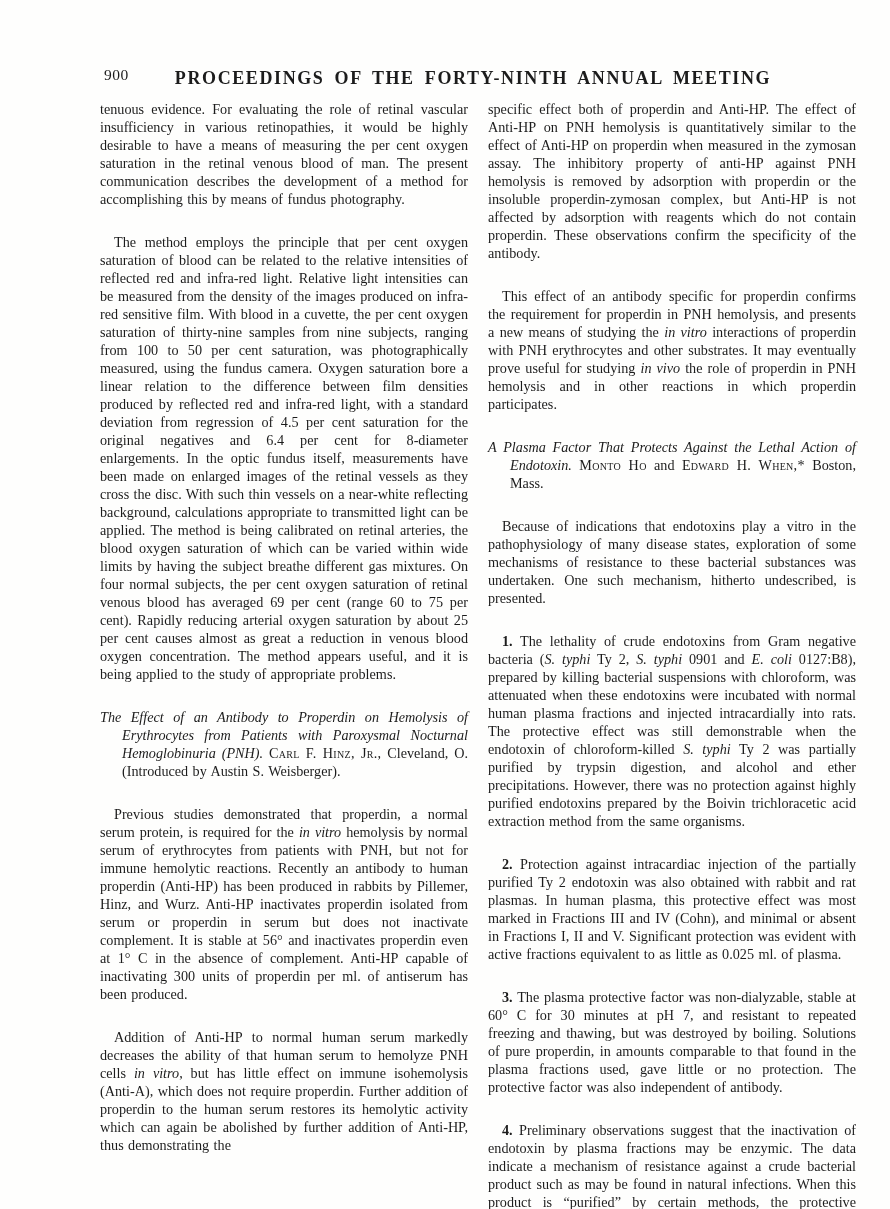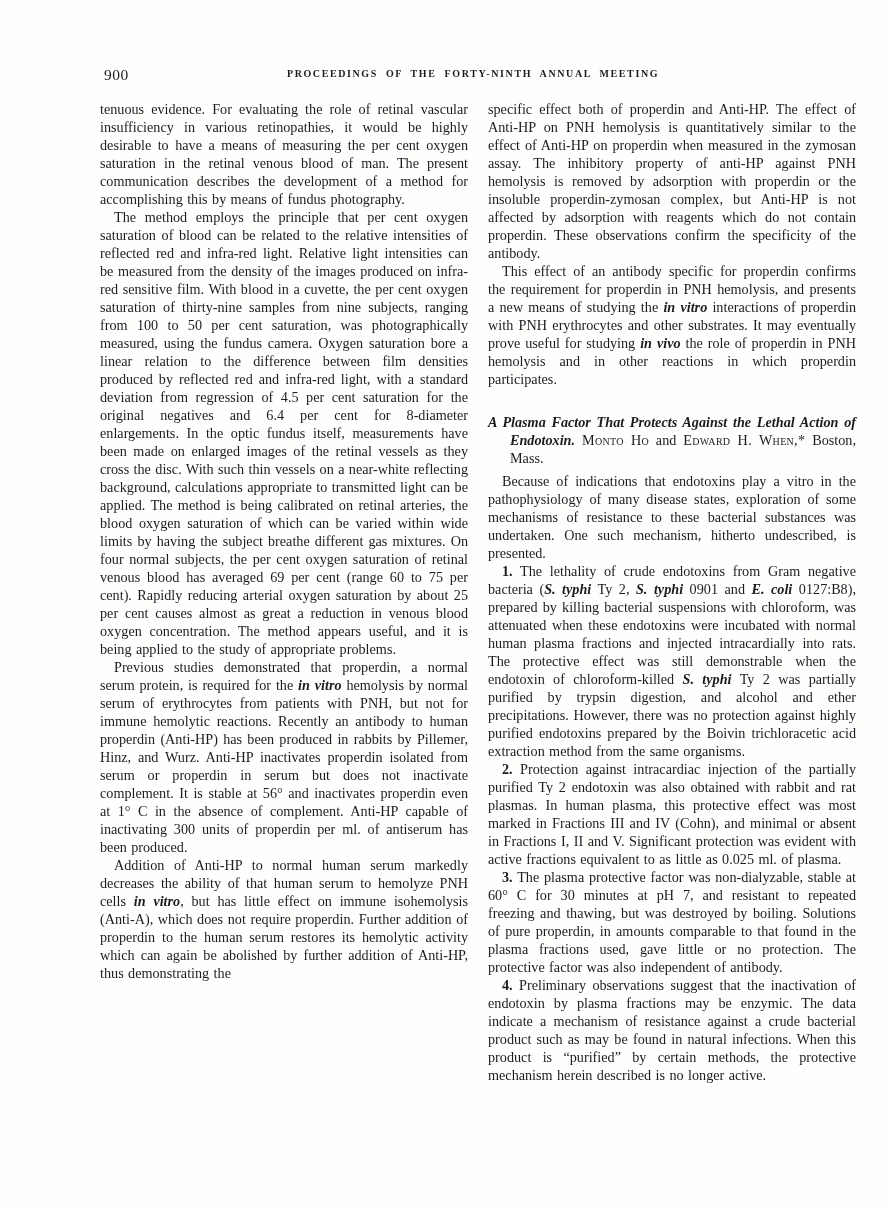--- a/index.html
+++ b/index.html
@@ -29,58 +29,59 @@
     top: 0;
     font-size: 15.5px;
     letter-spacing: 0.5px;
   }
   .running-head {
     position: absolute;
     left: 0;
     right: 0;
     top: 2px;
     text-align: center;
-    font-size: 10px;
+    font-size: 18px;
     font-weight: bold;
     letter-spacing: 1.6px;
     word-spacing: 4px;
   }
   .text-column {
     position: absolute;
     top: 100px;
     width: 368px;
     font-size: 14.2px;
     line-height: 18px;
     text-align: justify;
     word-spacing: 0.06em;
   }
   .col-left  { left: 100px; }
   .col-right { left: 488px; }
   .text-column p { margin: 0; }
-  .text-column p.indent { text-indent: 14px; }
+  .text-column p.indent { text-indent: 14px; margin-top: 25px; }
   .text-column p.heading {
     margin: 25px 0 5px 0;
     padding-left: 22px;
     text-indent: -22px;
   }
-  .i  { font-style: italic; font-weight: bold; }
+  .i  { font-style: italic; }
   .sc { font-variant: small-caps; letter-spacing: 0.3px; margin-top: 28px; }
   .b  { font-weight: bold; }
 </style>
 </head>
 <body>
 
 <div class="scan-page">
   <div class="page-header">
     <span class="page-number">900</span>
     <span class="running-head">PROCEEDINGS OF THE FORTY-NINTH ANNUAL MEETING</span>
   </div>
   <div class="text-column col-left">
       <p class="para"><span>tenuous evidence. For evaluating the role of retinal vascular insufficiency in various retinopathies, it would be highly desirable to have a means of measuring the per cent oxygen saturation in the retinal venous blood of man. The present communication describes the development of a method for accomplishing this by means of fundus photography.</span></p>
       <p class="para indent"><span>The method employs the principle that per cent oxygen saturation of blood can be related to the relative intensities of reflected red and infra-red light. Relative light intensities can be measured from the density of the images produced on infra-red sensitive film. With blood in a cuvette, the per cent oxygen saturation of thirty-nine samples from nine subjects, ranging from 100 to 50 per cent saturation, was photographically measured, using the fundus camera. Oxygen saturation bore a linear relation to the difference between film densities produced by reflected red and infra-red light, with a standard deviation from regression of 4.5 per cent saturation for the original negatives and 6.4 per cent for 8-diameter enlargements. In the optic fundus itself, measurements have been made on enlarged images of the retinal vessels as they cross the disc. With such thin vessels on a near-white reflecting background, calculations appropriate to transmitted light can be applied. The method is being calibrated on retinal arteries, the blood oxygen saturation of which can be varied within wide limits by having the subject breathe different gas mixtures. On four normal subjects, the per cent oxygen saturation of retinal venous blood has averaged 69 per cent (range 60 to 75 per cent). Rapidly reducing arterial oxygen saturation by about 25 per cent causes almost as great a reduction in venous blood oxygen concentration. The method appears useful, and it is being applied to the study of appropriate problems.</span></p>
+      <p class="heading"><span class="i">The Effect of an Antibody to Properdin on Hemolysis of Erythrocytes from Patients with Paroxysmal Nocturnal Hemoglobinuria (PNH).</span><span> </span><span class="sc">Carl F. Hinz, Jr.,</span><span> Cleveland, O. (Introduced by Austin S. Weisberger).</span></p>
       <p class="para indent"><span>Previous studies demonstrated that properdin, a normal serum protein, is required for the </span><span class="i">in vitro</span><span> hemolysis by normal serum of erythrocytes from patients with PNH, but not for immune hemolytic reactions. Recently an antibody to human properdin (Anti-HP) has been produced in rabbits by Pillemer, Hinz, and Wurz. Anti-HP inactivates properdin isolated from serum or properdin in serum but does not inactivate complement. It is stable at 56° and inactivates properdin even at 1° C in the absence of complement. Anti-HP capable of inactivating 300 units of properdin per ml. of antiserum has been produced.</span></p>
       <p class="para indent"><span>Addition of Anti-HP to normal human serum markedly decreases the ability of that human serum to hemolyze PNH cells </span><span class="i">in vitro</span><span>, but has little effect on immune isohemolysis (Anti-A), which does not require properdin. Further addition of properdin to the human serum restores its hemolytic activity which can again be abolished by further addition of Anti-HP, thus demonstrating the</span></p>
     </div>
   <div class="text-column col-right">
       <p class="para"><span>specific effect both of properdin and Anti-HP. The effect of Anti-HP on PNH hemolysis is quantitatively similar to the effect of Anti-HP on properdin when measured in the zymosan assay. The inhibitory property of anti-HP against PNH hemolysis is removed by adsorption with properdin or the insoluble properdin-zymosan complex, but Anti-HP is not affected by adsorption with reagents which do not contain properdin. These observations confirm the specificity of the antibody.</span></p>
       <p class="para indent"><span>This effect of an antibody specific for properdin confirms the requirement for properdin in PNH hemolysis, and presents a new means of studying the </span><span class="i">in vitro</span><span> interactions of properdin with PNH erythrocytes and other substrates. It may eventually prove useful for studying </span><span class="i">in vivo</span><span> the role of properdin in PNH hemolysis and in other reactions in which properdin participates.</span></p>
       <p class="heading"><span class="i">A Plasma Factor That Protects Against the Lethal Action of Endotoxin.</span><span> </span><span class="sc">Monto Ho</span><span> and </span><span class="sc">Edward H. When,*</span><span> Boston, Mass.</span></p>
       <p class="para indent"><span>Because of indications that endotoxins play a vitro in the pathophysiology of many disease states, exploration of some mechanisms of resistance to these bacterial substances was undertaken. One such mechanism, hitherto undescribed, is presented.</span></p>
       <p class="para indent"><span class="b">1.</span><span> The lethality of crude endotoxins from Gram negative bacteria (</span><span class="i">S. typhi</span><span> Ty 2, </span><span class="i">S. typhi</span><span> 0901 and </span><span class="i">E. coli</span><span> 0127:B8), prepared by killing bacterial suspensions with chloroform, was attenuated when these endotoxins were incubated with normal human plasma fractions and injected intracardially into rats. The protective effect was still demonstrable when the endotoxin of chloroform-killed </span><span class="i">S. typhi</span><span> Ty 2 was partially purified by trypsin digestion, and alcohol and ether precipitations. However, there was no protection against highly purified endotoxins prepared by the Boivin trichloracetic acid extraction method from the same organisms.</span></p>
       <p class="para indent"><span class="b">2.</span><span> Protection against intracardiac injection of the partially purified Ty 2 endotoxin was also obtained with rabbit and rat plasmas. In human plasma, this protective effect was most marked in Fractions III and IV (Cohn), and minimal or absent in Fractions I, II and V. Significant protection was evident with active fractions equivalent to as little as 0.025 ml. of plasma.</span></p>

